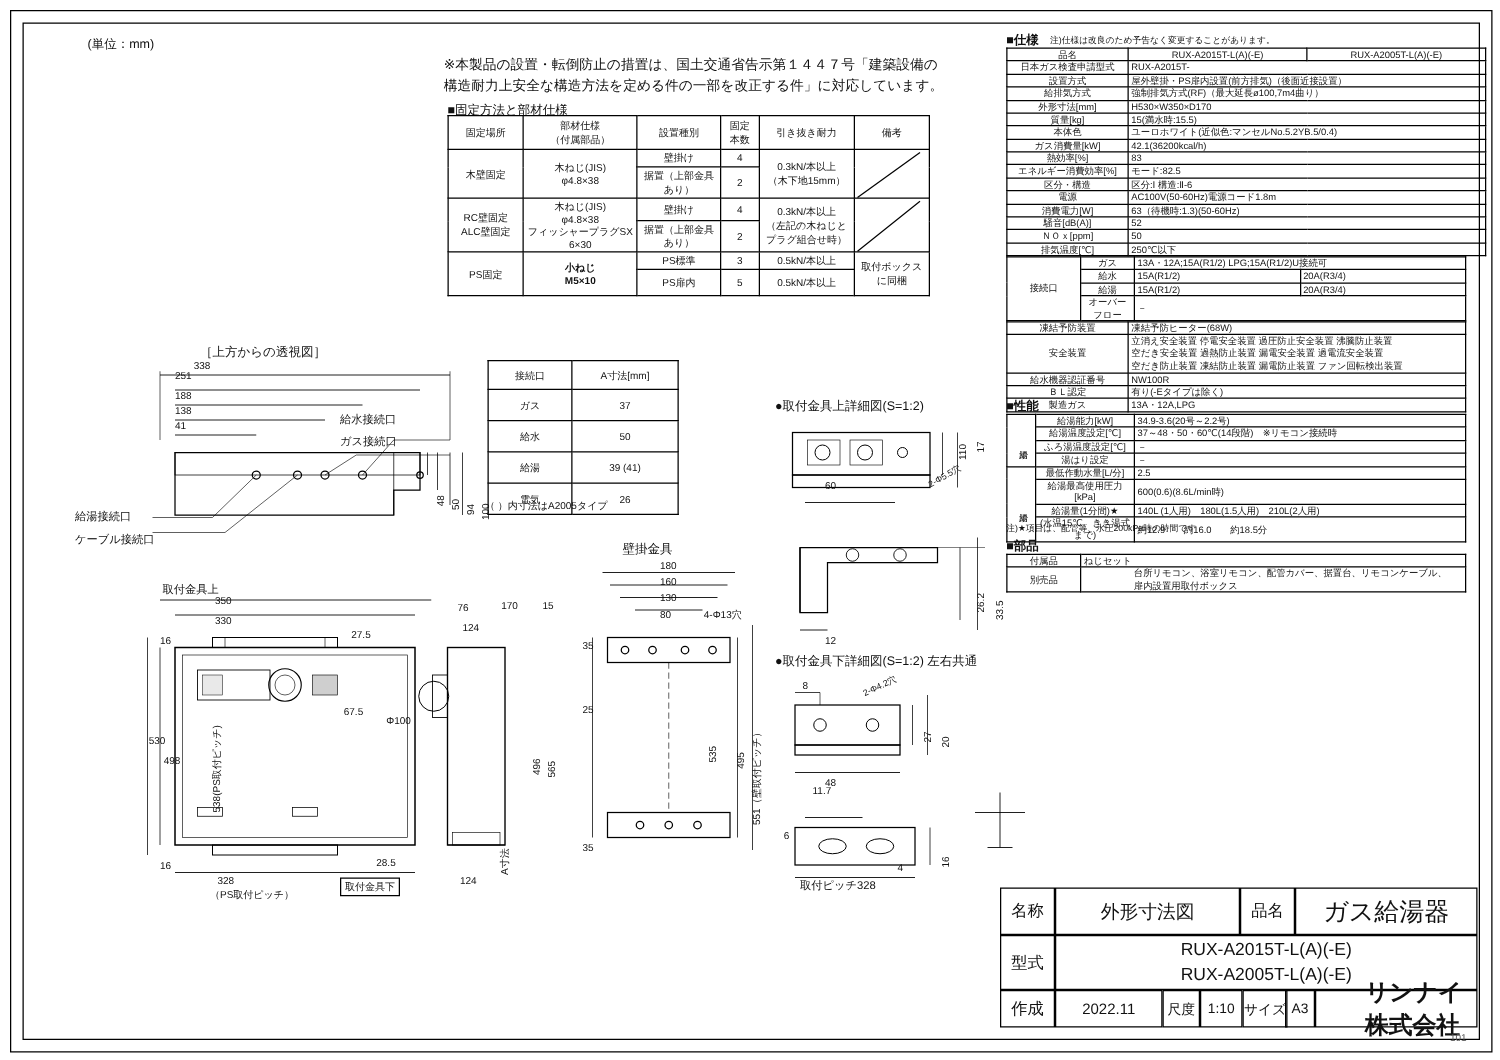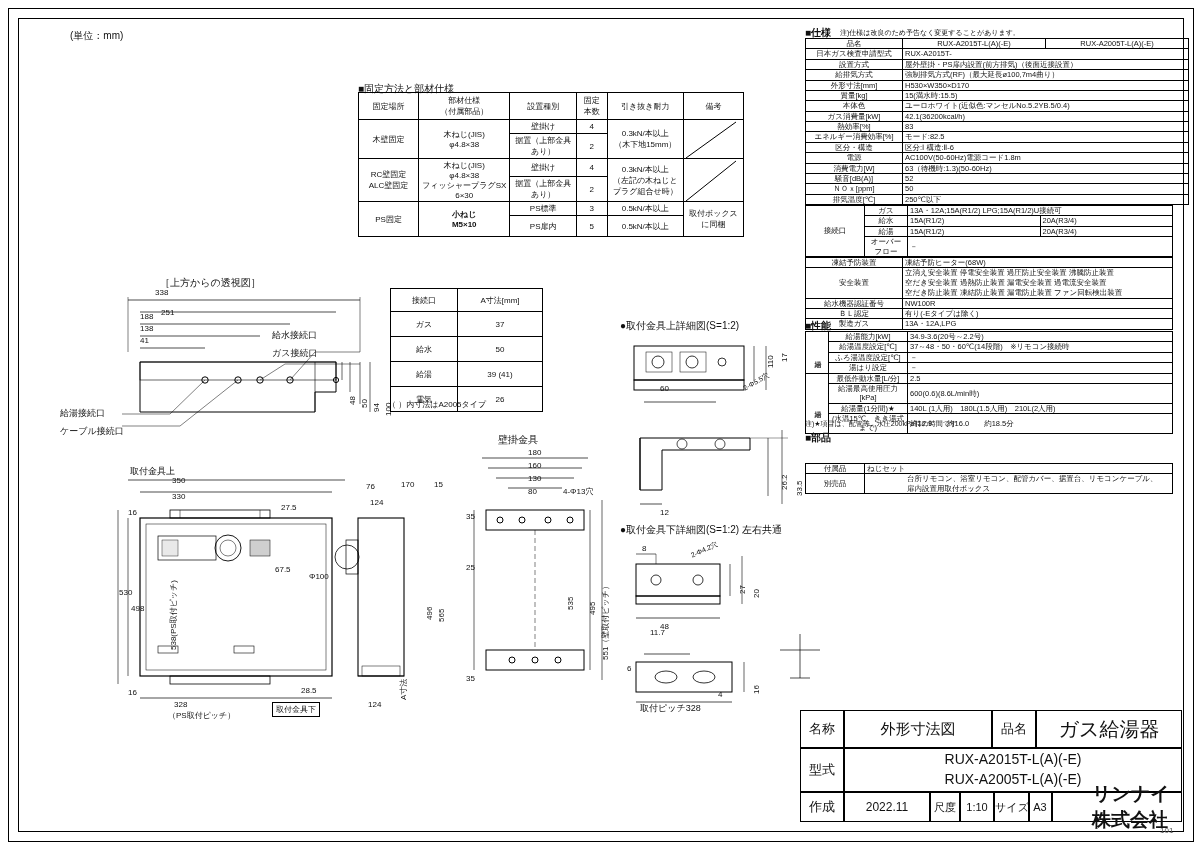--- a/index.html
+++ b/index.html
@@ -25,20 +25,22 @@
 </style>
 </head>
 <body>
 
 <div id="page">
   <div class="frame"></div>
   <div class="inner"></div>
 
   <div class="t t10" style="left:70px;top:30px;">(単位：mm)</div>
 
+  <div class="t t11" style="left:355px;top:44px;line-height:1.5;">※本製品の設置・転倒防止の措置は、国土交通省告示第１４４７号「建築設備の
+構造耐力上安全な構造方法を定める件の一部を改正する件」に対応しています。</div>
 
   <div class="t t10" style="left:358px;top:83px;">■固定方法と部材仕様</div>
 
   <div class="abs" style="left:358px;top:92px;">
     <table class="grid" style="width:386px;">
       <tbody>
           <tr>
         <td style="width:62px;height:24px;">固定場所</td>
         <td style="width:74px;white-space:pre;">部材仕様
 （付属部品）</td>
@@ -135,21 +137,21 @@
     <line x1="60" y1="122" x2="12" y2="122" stroke="#000" stroke-width="0.5"></line>
     <line x1="128" y1="88" x2="70" y2="134" stroke="#000" stroke-width="0.5"></line>
     <line x1="70" y1="134" x2="12" y2="134" stroke="#000" stroke-width="0.5"></line>
 
     <line x1="232" y1="70" x2="232" y2="88" stroke="#000" stroke-width="0.6"></line>
     <line x1="240" y1="70" x2="240" y2="100" stroke="#000" stroke-width="0.6"></line>
     <line x1="250" y1="70" x2="250" y2="112" stroke="#000" stroke-width="0.6"></line>
     <line x1="260" y1="70" x2="260" y2="120" stroke="#000" stroke-width="0.6"></line>
   </svg>
   <div class="t t8" style="left:155px;top:288px;">338</div>
-  <div class="t t8" style="left:140px;top:308px;margin-left:21px;">251</div>
+  <div class="t t8" style="left:140px;top:296px;">251</div>
   <div class="t t8" style="left:140px;top:312px;">188</div>
   <div class="t t8" style="left:140px;top:324px;">138</div>
   <div class="t t8" style="left:140px;top:336px;">41</div>
   <div class="rot t8" style="left:348px;top:405px;font-size:8px;">48</div>
   <div class="rot t8" style="left:360px;top:408px;font-size:8px;">50</div>
   <div class="rot t8" style="left:372px;top:412px;font-size:8px;">94</div>
   <div class="rot t8" style="left:384px;top:416px;font-size:8px;">100</div>
   <div class="t t9" style="left:272px;top:330px;font-size:9px;">給水接続口</div>
   <div class="t t9" style="left:272px;top:348px;font-size:9px;">ガス接続口</div>
   <div class="t t9" style="left:60px;top:408px;font-size:9px;">給湯接続口</div>
@@ -510,21 +512,21 @@
             <td class="lbl">(水温15℃、きき湯式まで)</td>
             <td>約12.9　　約16.0　　約18.5分</td>
           </tr>
     </tbody>
       </table>
   </div>
   <div class="t t7" style="left:805px;top:420px;">注)★項目は、配管等、水圧200kPa時の時間です</div>
 
   <div class="t t10 b" style="left:805px;top:432px;">■部品</div>
   <div class="abs" style="left:805px;top:443px;width:368px;">
-    <table class="spec" style="width:368px;table-layout:fixed;margin-top:20px;">
+    <table class="spec" style="width:368px;table-layout:fixed;">
       <tbody>
           <tr>
             <td class="lbl" style="width:54px;">付属品</td>
             <td>ねじセット</td>
           </tr>
       <tr>
             <td class="lbl">別売品</td>
             <td style="white-space:pre;padding-left:42px;">台所リモコン、浴室リモコン、配管カバー、据置台、リモコンケーブル、
 扉内設置用取付ボックス</td>
           </tr>

